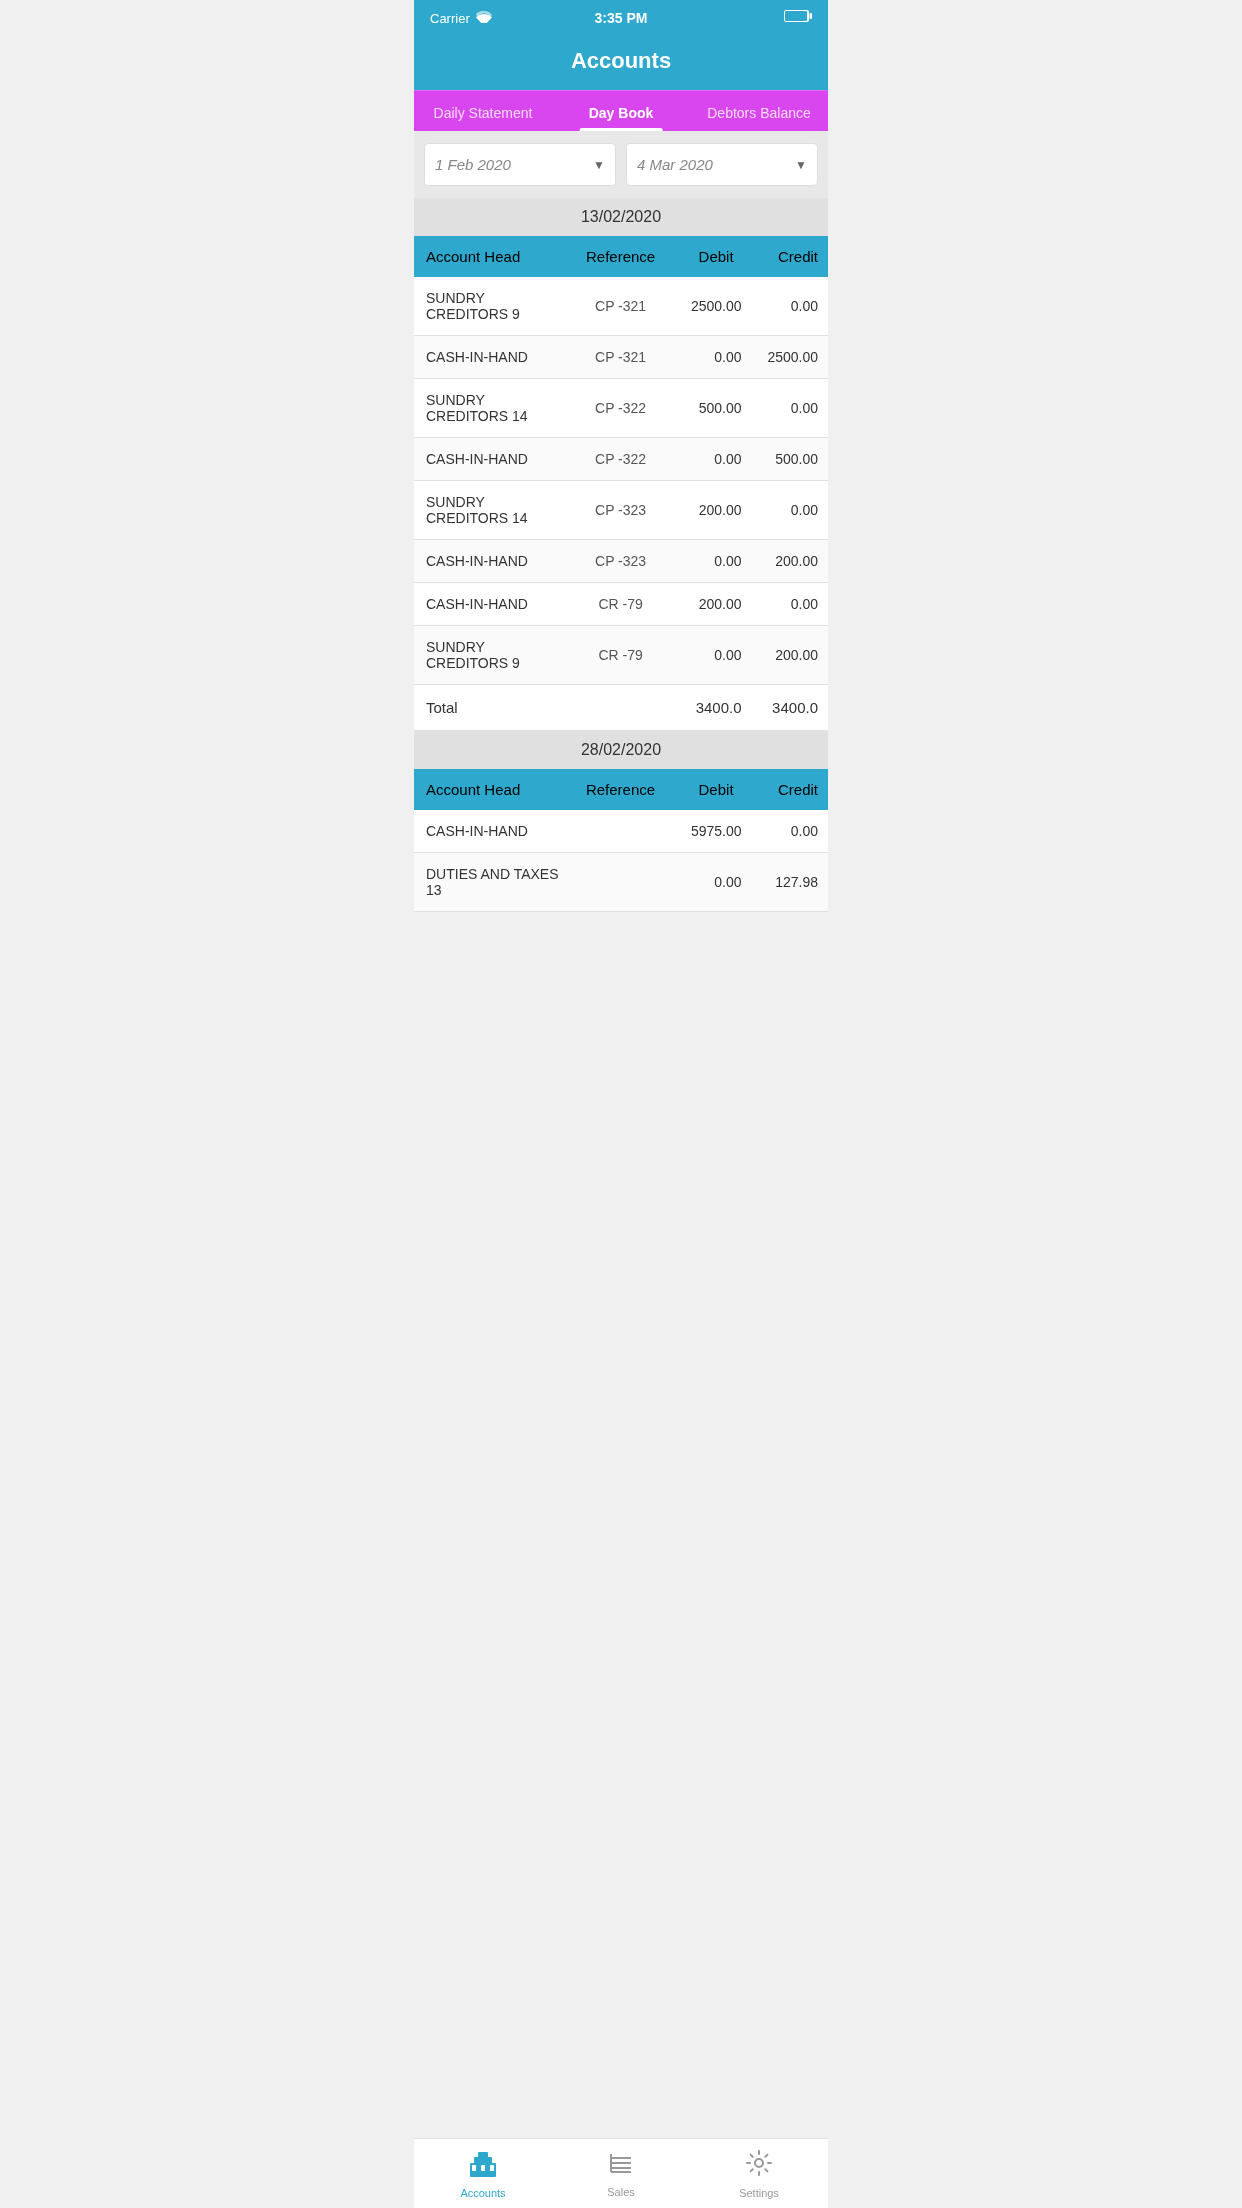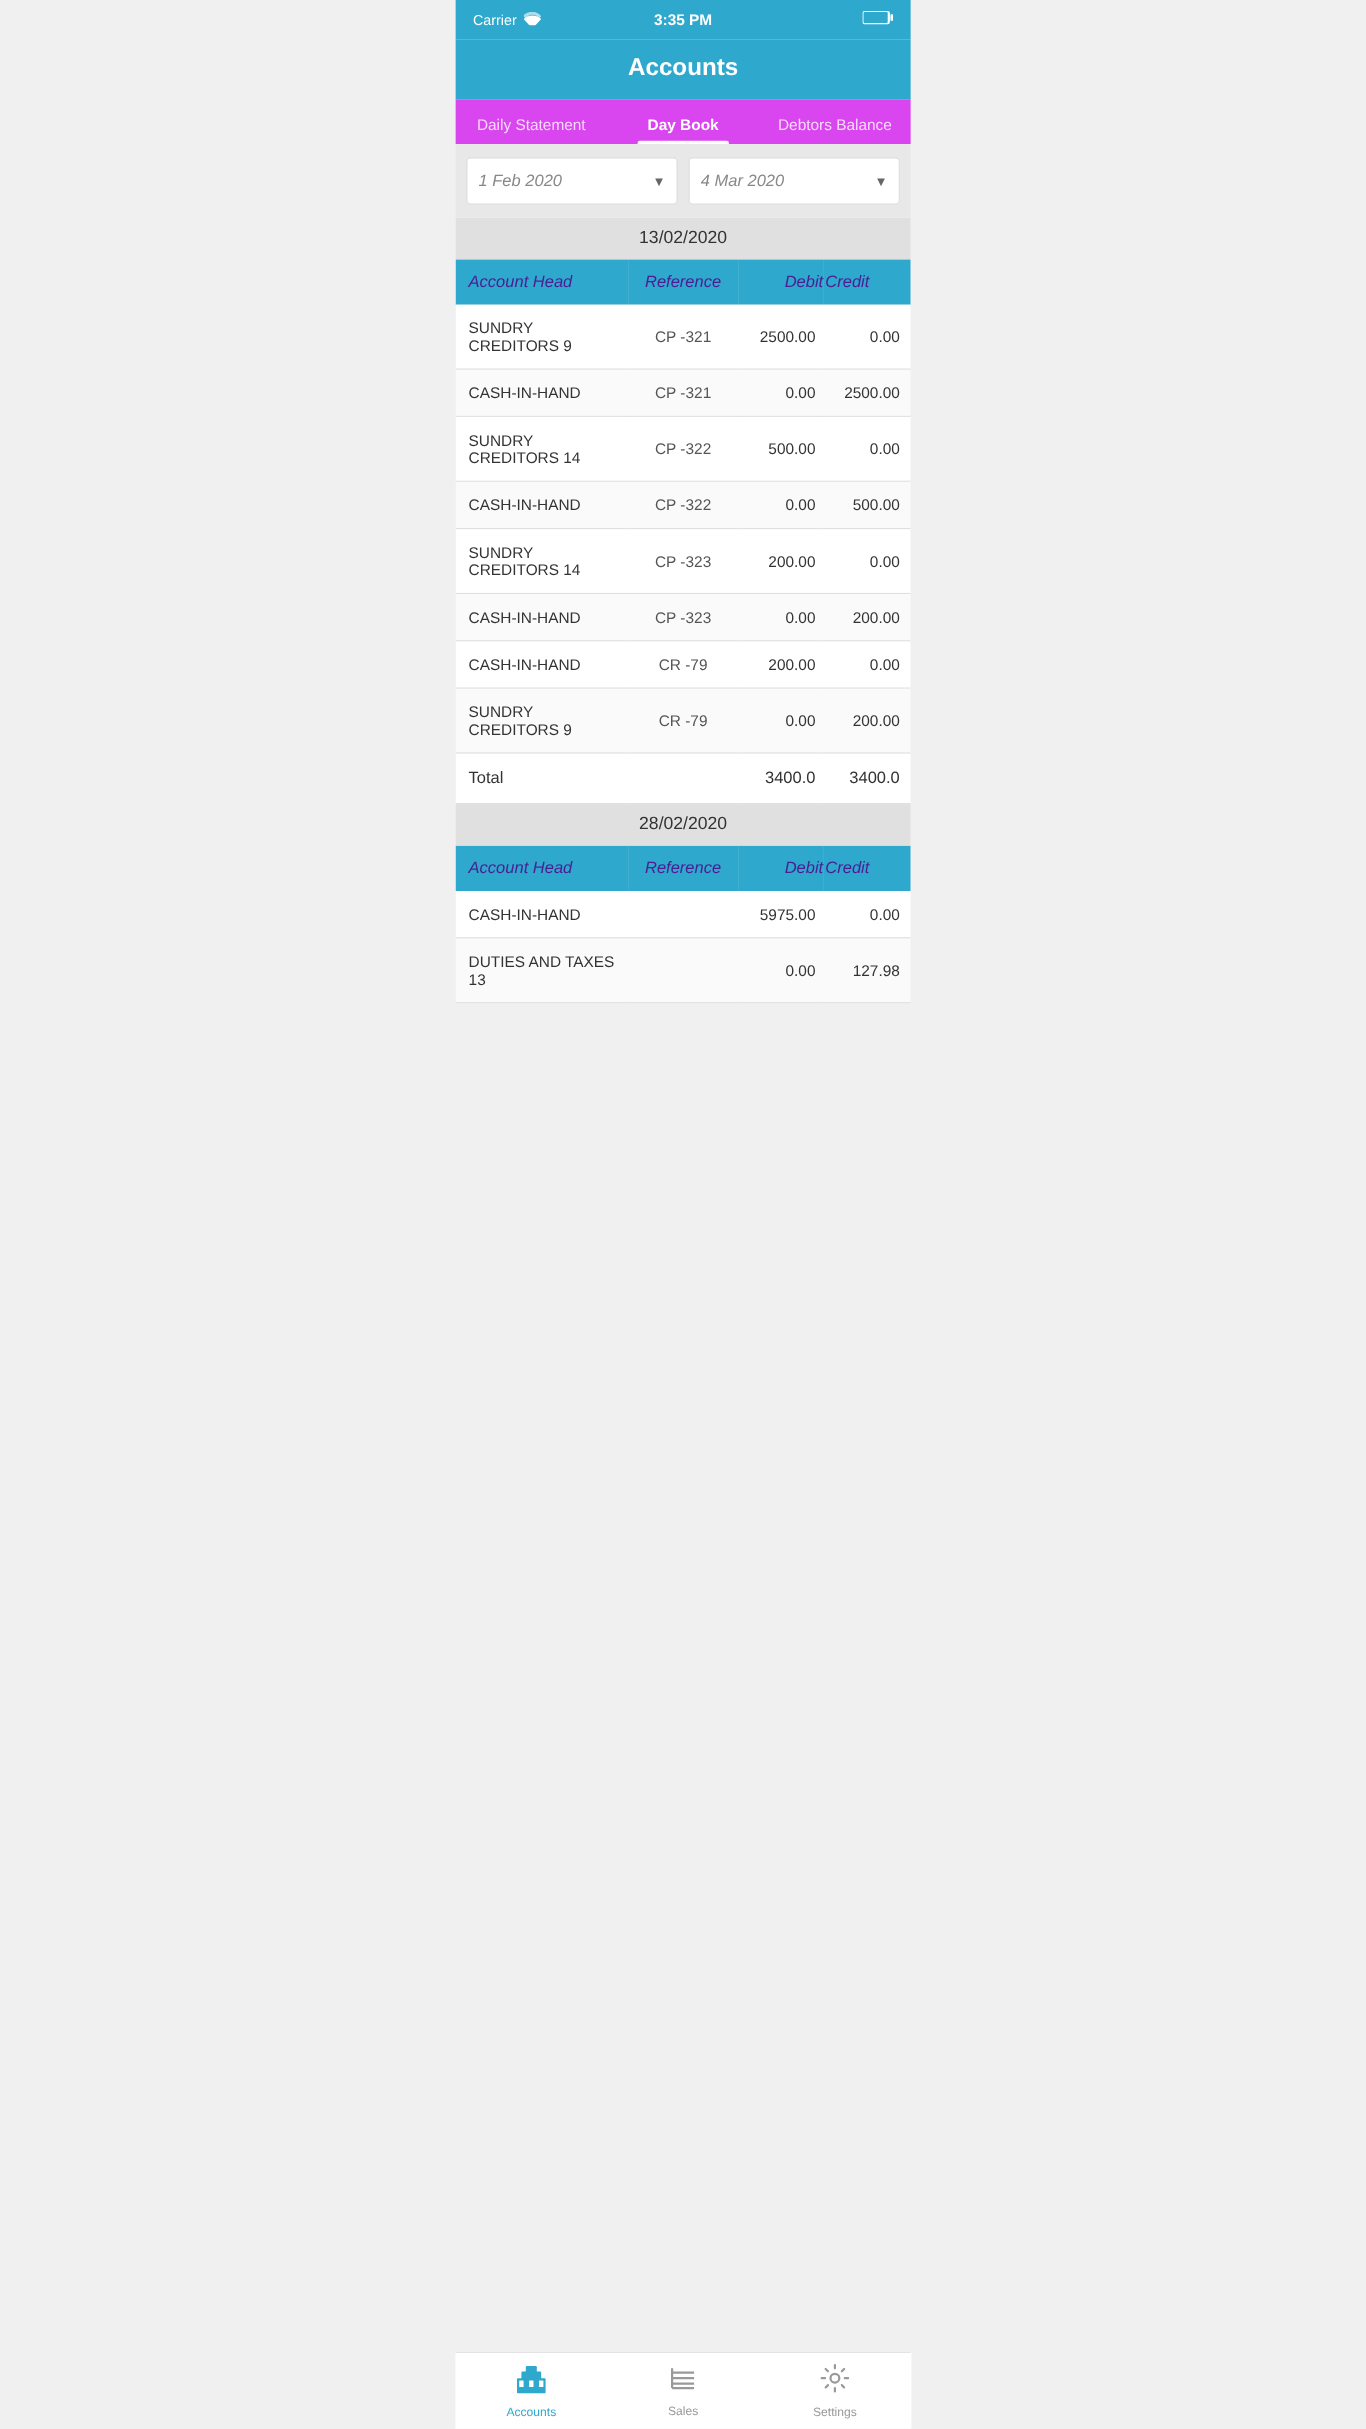--- a/index.html
+++ b/index.html
@@ -133,31 +133,30 @@
 
     
     .data-table {
       width: 100%;
       border-collapse: collapse;
     }
     .table-header {
       background: #2ea8cc;
     }
     .table-header th {
-      color: #4c1d95;
+      color: #000000;
       font-size: 15px;
       font-weight: 500;
-      padding: 12px 1px;
+      padding: 12px 16px;
       text-align: left;
-      font-style: italic;
     }
     .table-header th:nth-child(1) { width: 38%; padding-left: 12px; }
     .table-header th:nth-child(2) { width: 24%; text-align: center; }
     .table-header th:nth-child(3) { width: 19%; text-align: right; }
-    .table-header th:nth-child(4) { width: 19%; padding-right: 10px; }
+    .table-header th:nth-child(4) { width: 19%; text-align: right; padding-right: 10px; }
 
     .data-table tbody tr {
       border-bottom: 1px solid #e0e0e0;
       background: white;
     }
     .data-table tbody tr:nth-child(even) {
       background: #fafafa;
     }
     .data-table td {
       padding: 13px 8px;

